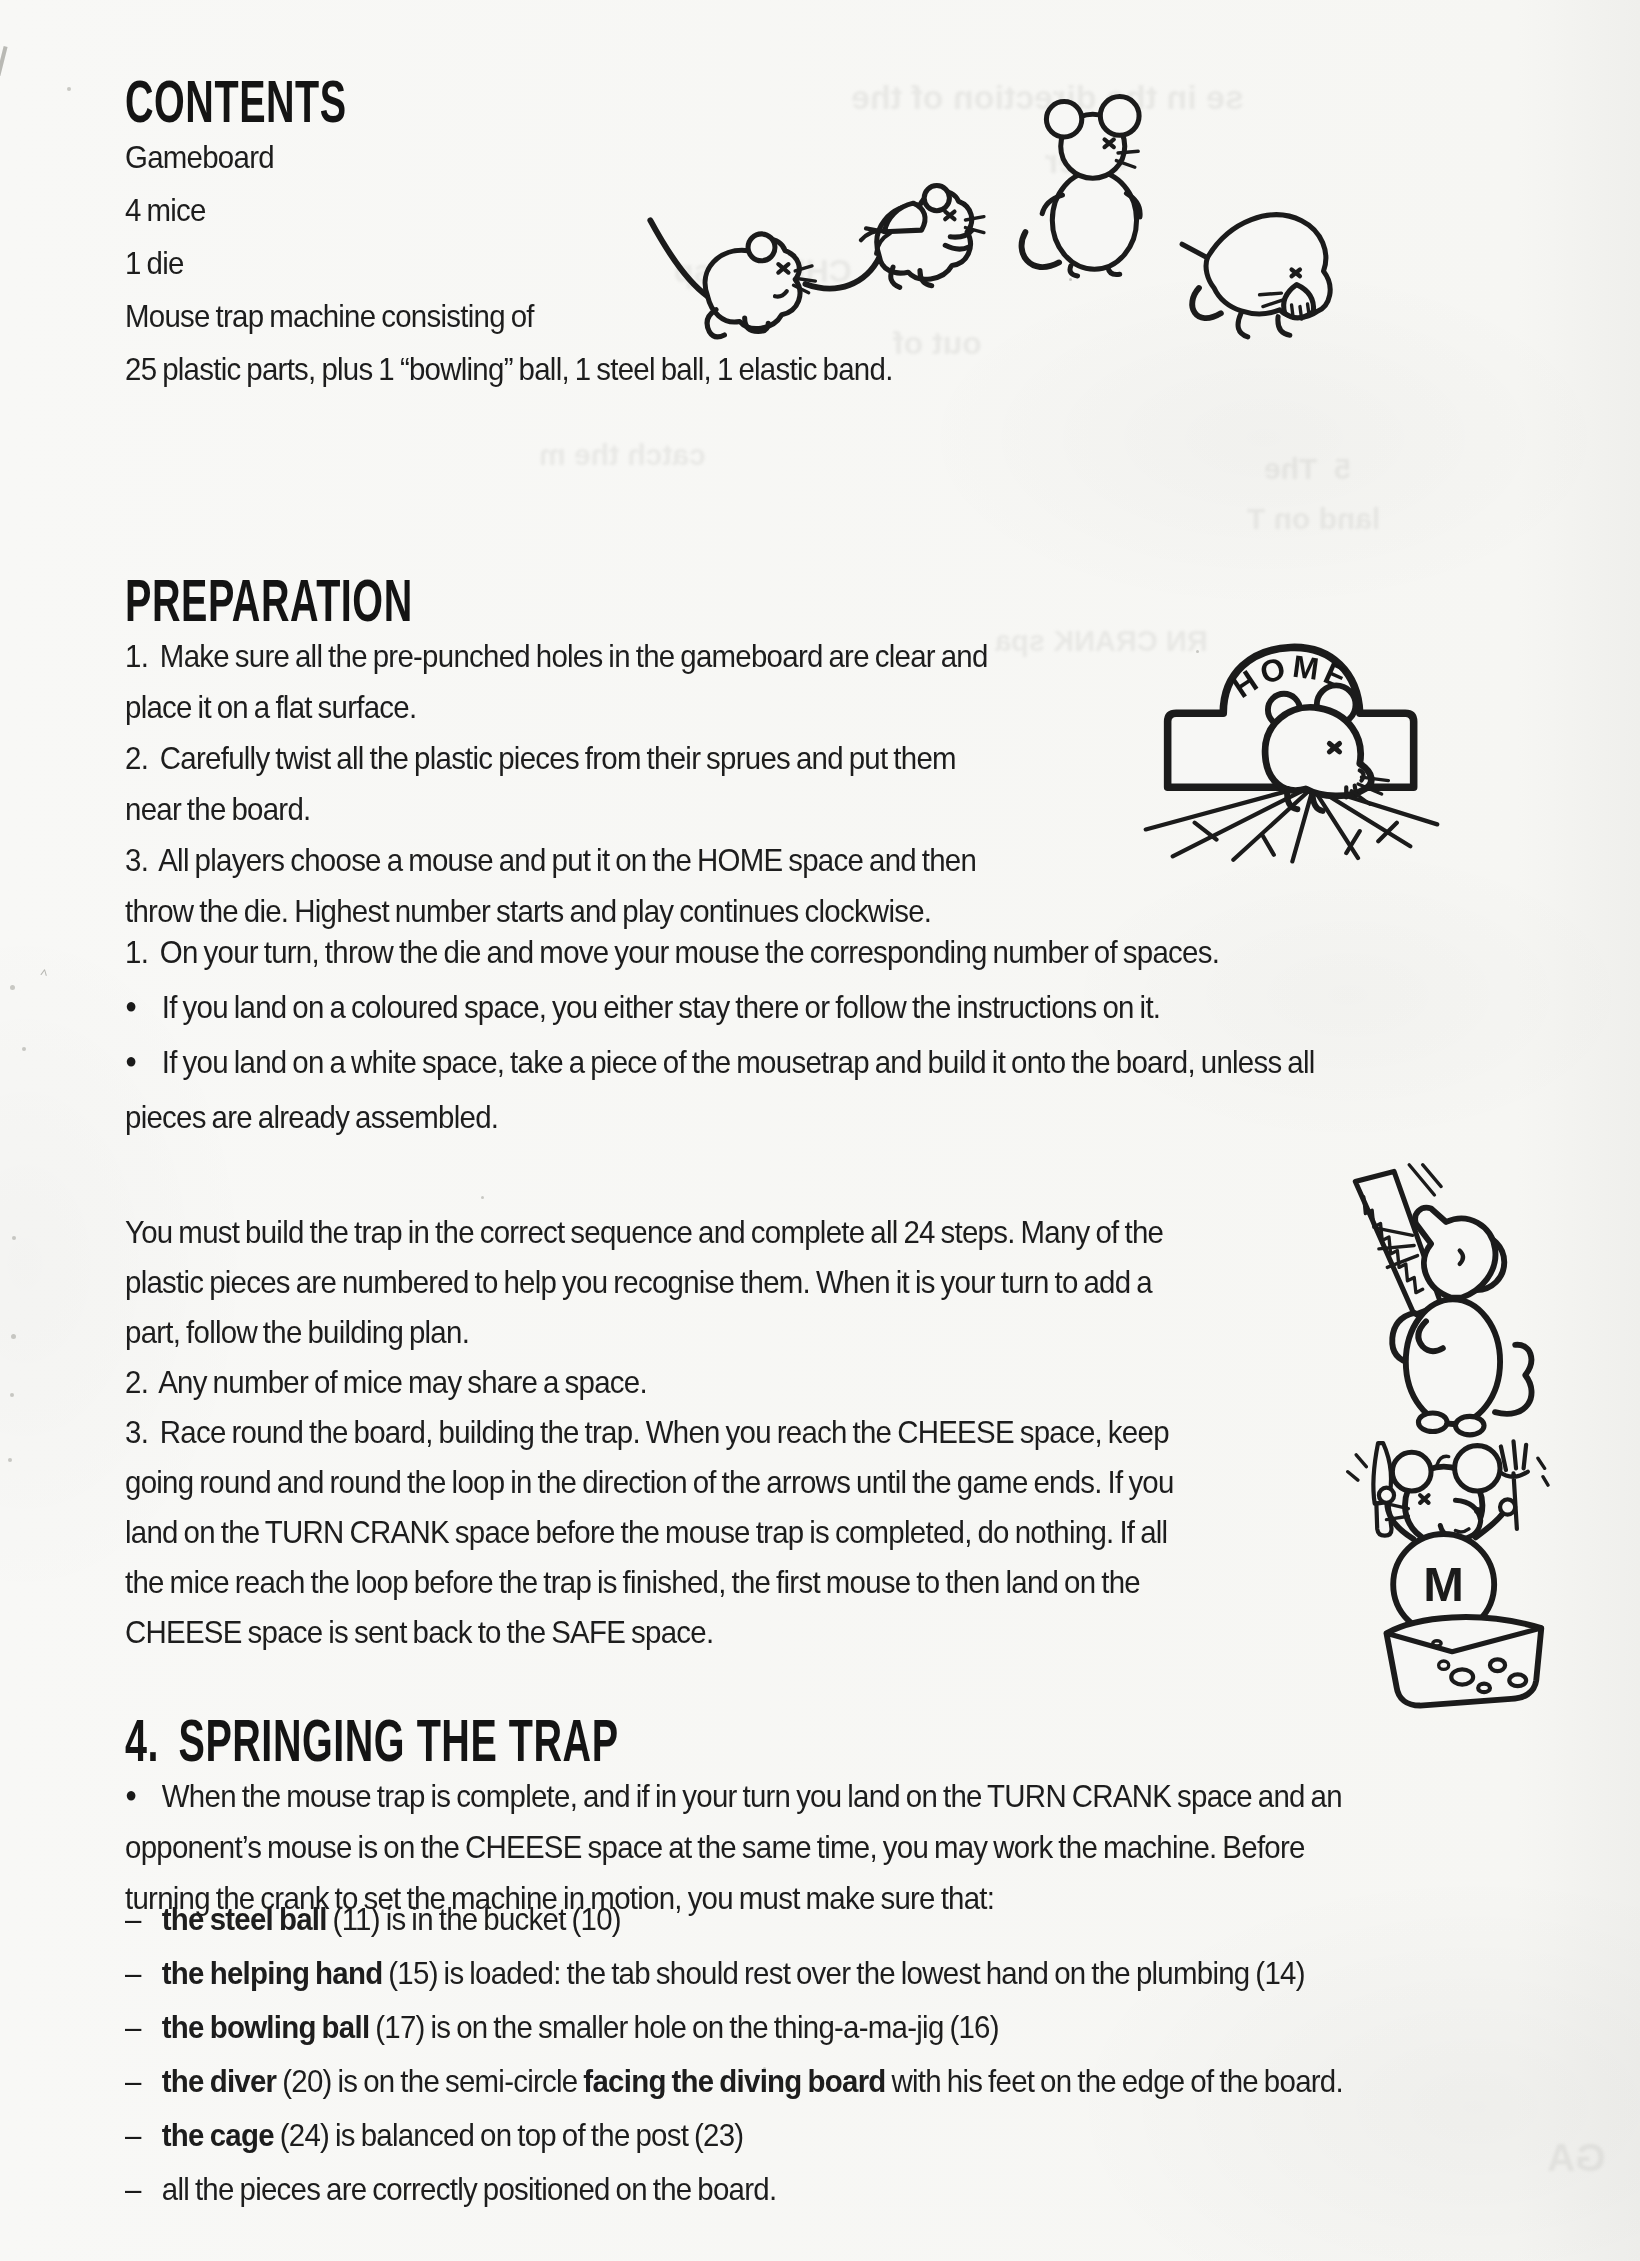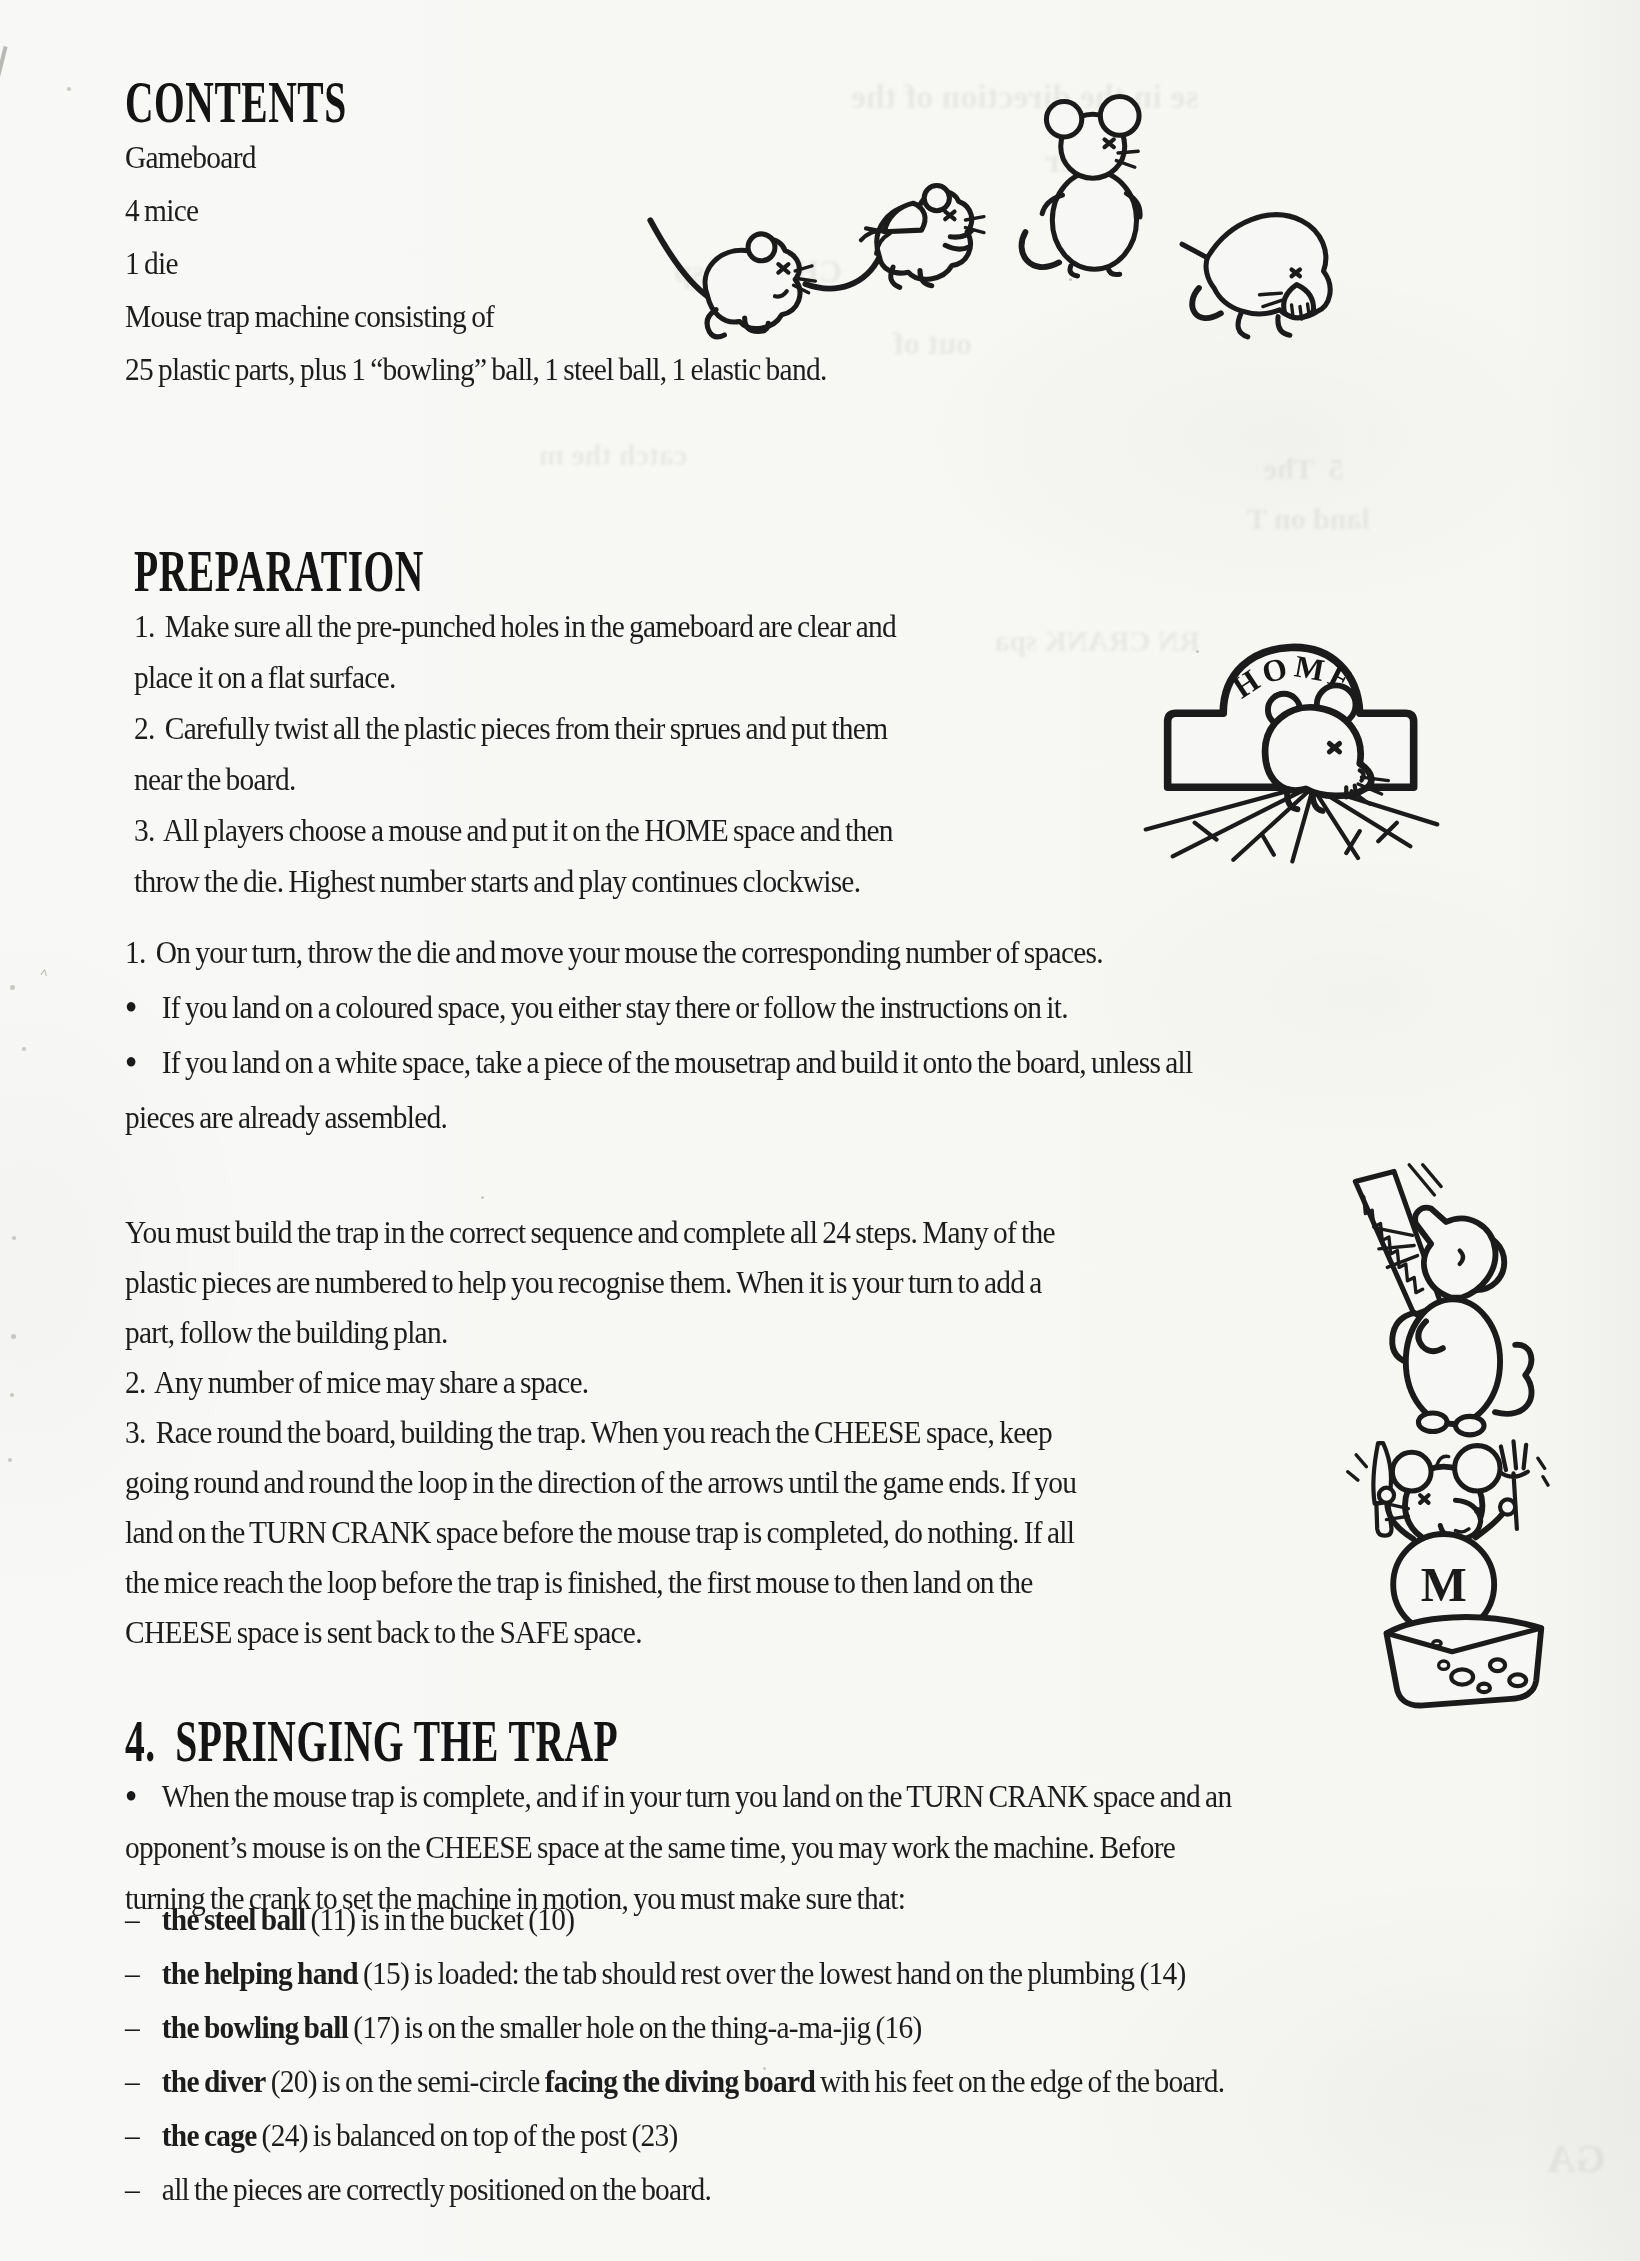--- a/index.html
+++ b/index.html
@@ -4,21 +4,21 @@
 <style>
   html,body{margin:0;padding:0;background:#d8d8d4;}
   .page{
     position:relative; width:1640px; height:2261px; overflow:hidden;
     background:
       radial-gradient(ellipse 506px 253px at 1264px 438px, rgba(0,0,0,0.025), rgba(0,0,0,0) 70%),
       radial-gradient(ellipse 421px 219px at 1348px 995px, rgba(0,0,0,0.02), rgba(0,0,0,0) 70%),
       radial-gradient(ellipse 590px 337px at 1475px 2107px, rgba(0,0,0,0.03), rgba(0,0,0,0) 70%),
       radial-gradient(ellipse 337px 506px at 25px 1264px, rgba(0,0,0,0.02), rgba(0,0,0,0) 70%),
       linear-gradient(to right, #f8f8f6 0px, #f6f6f3 1517px, #efefec 1640px);
-    font-family:Liberation Serif, serif;
+    font-family:Liberation Sans, sans-serif;
     color:#1e1e1e;
   }
   .sec{position:absolute; left:125px; width:1466px;}
   .hwrap{height:67px; overflow:visible;}
   .heading{
     font-size:59px; font-weight:bold; color:#141414; white-space:pre;
     transform:scaleX(0.67); transform-origin:0 0; letter-spacing:0.8px; line-height:61px;
   }
   .heading .hnum{margin-right:29px;}
   .lines .line{
@@ -84,21 +84,21 @@
       <div class="line" style="height:53px;">4 mice</div>
       <div class="line" style="height:53px;">1 die</div>
       <div class="line" style="height:53px;">Mouse trap machine consisting of</div>
       <div class="line" style="height:53px;">25 plastic parts, plus 1 “bowling” ball, 1 steel ball, 1 elastic band.</div>
     </div>
   </div>
 
   <div class="sec" style="top:391px;">
   </div>
 
-  <div class="sec" style="top:541px;margin-left:9px;">
+  <div class="sec" style="top:571px;">
     <div class="hwrap">
         <div class="heading">PREPARATION</div>
       </div>
     <div class="lines">
       <div class="line" style="height:51px;">1.  Make sure all the pre-punched holes in the gameboard are clear and</div>
       <div class="line" style="height:51px;">place it on a flat surface.</div>
       <div class="line" style="height:51px;">2.  Carefully twist all the plastic pieces from their sprues and put them</div>
       <div class="line" style="height:51px;">near the board.</div>
       <div class="line" style="height:51px;">3.  All players choose a mouse and put it on the HOME space and then</div>
       <div class="line" style="height:51px;">throw the die. Highest number starts and play continues clockwise.</div>

